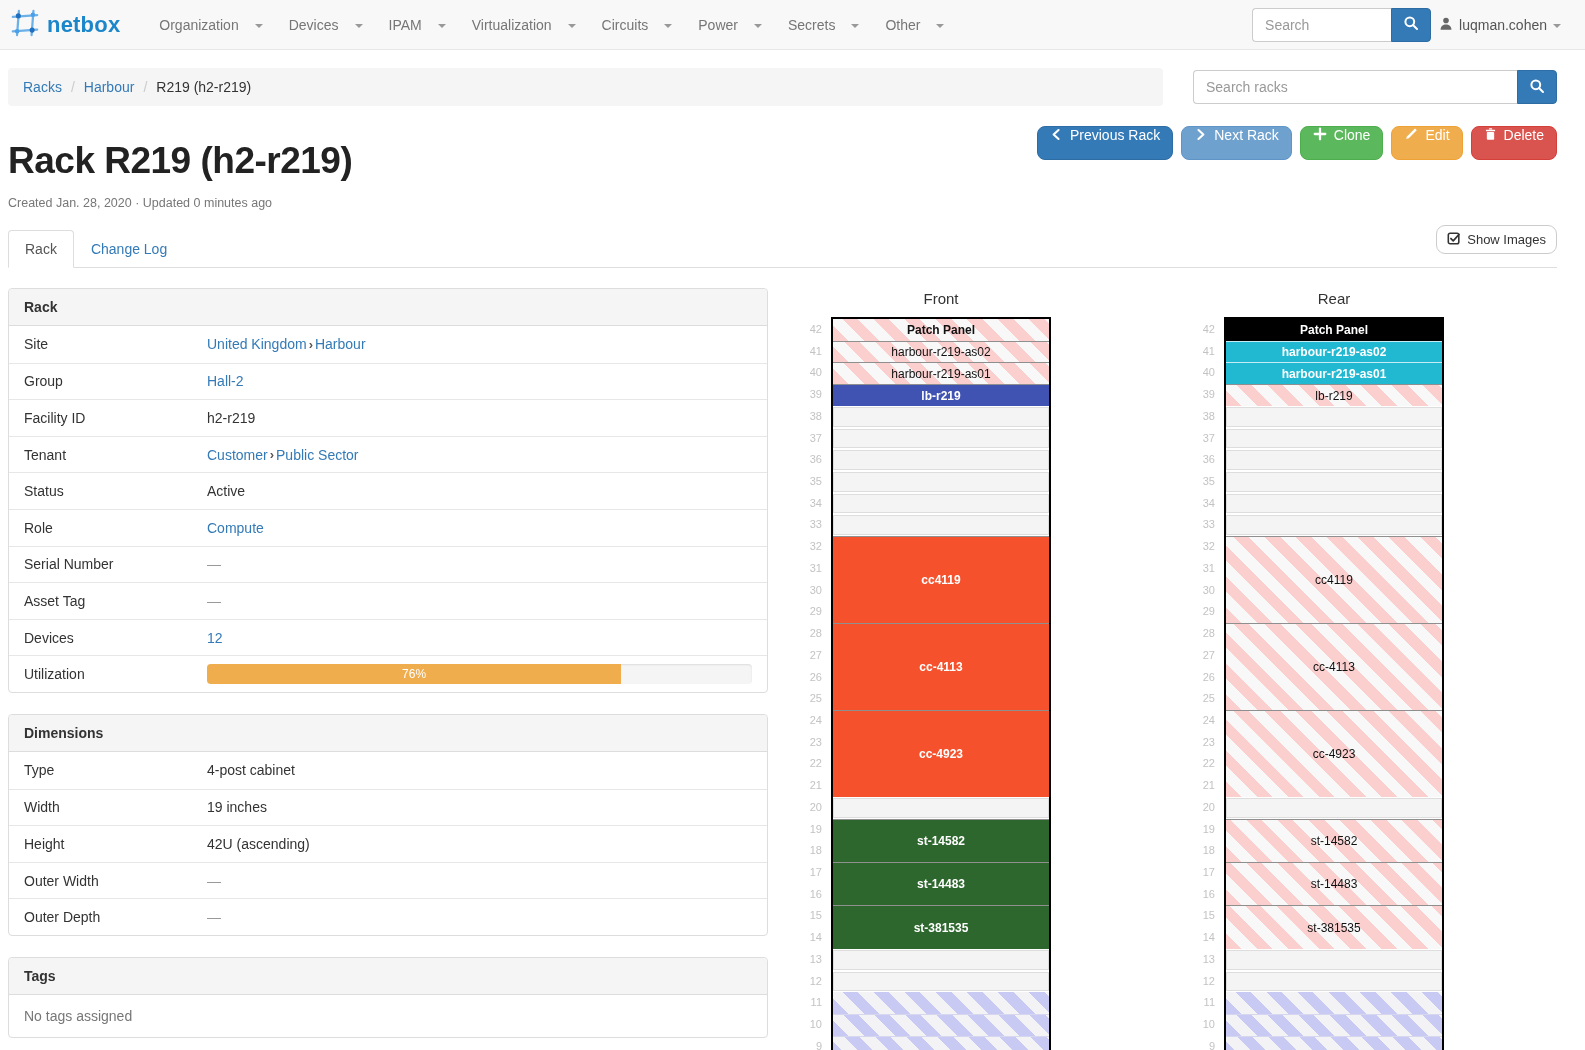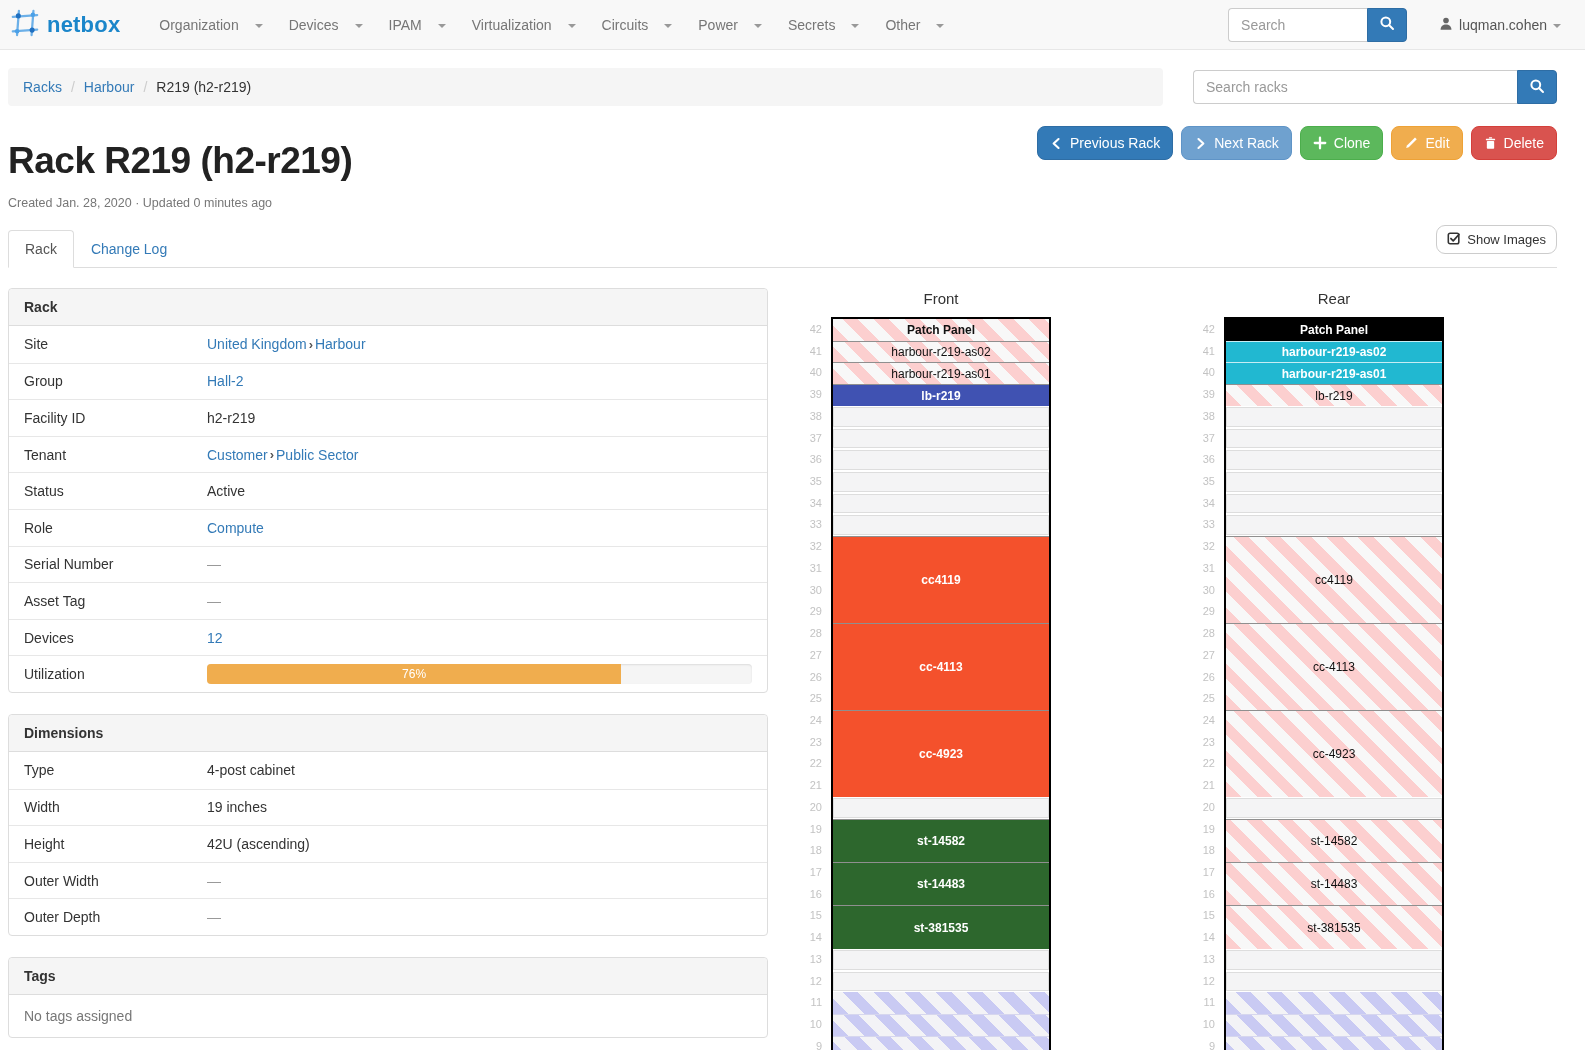--- a/index.html
+++ b/index.html
@@ -18,21 +18,21 @@
   a{color:var(--blue);text-decoration:none;cursor:pointer}
 
   
   .navbar{height:50px;background:#f8f8f8;border-bottom:1px solid #e7e7e7;
     display:flex;align-items:center;padding:0 24px 0 10px}
   .brand{display:flex;align-items:center;gap:7px;margin-right:26px;cursor:pointer}
   .brand-text{font-size:22px;font-weight:700;color:#1b86ca;letter-spacing:.2px}
   .nav-items{display:flex;height:50px}
   .nav-item{display:flex;align-items:center;gap:16px;padding:0 13px;color:#767676;cursor:pointer;white-space:nowrap}
   .caret{width:0;height:0;border-left:4px solid transparent;border-right:4px solid transparent;border-top:4px solid #999;margin-top:2px}
-  .nav-right{margin-left:auto;display:flex;align-items:center;gap:32px}
+  .nav-right{margin-left:auto;display:flex;align-items:center;gap:8px}
   .search-group{display:flex}
   .search-group input{width:139px;height:34px;border:1px solid #ccc;border-radius:4px 0 0 4px;border-right:none;padding:6px 12px;font-size:14px;outline:none;color:#333}
   .search-group input::placeholder{color:#999}
   .search-btn{width:40px;height:34px;background:var(--blue);border:1px solid #2e6da4;border-radius:0 4px 4px 0;display:flex;align-items:center;justify-content:center;cursor:pointer}
   .user-menu{display:flex;align-items:center;gap:6px;color:#555;cursor:pointer}
 
   
   .main{padding:0 28px 0 8px}
   .crumb-row{display:flex;gap:30px;margin-top:18px;align-items:center}
   .breadcrumb{flex:1;background:#f5f5f5;border-radius:4px;padding:9px 15px;display:flex;align-items:center;min-height:38px}
@@ -40,21 +40,21 @@
   .crumb-current{color:#333}
   .rack-search{display:flex;width:364px}
   .rack-search input{flex:1;height:34px;border:1px solid #ccc;border-radius:4px 0 0 4px;border-right:none;padding:6px 12px;font-size:14px;outline:none}
   .rack-search input::placeholder{color:#999}
 
   .header-row{display:flex;justify-content:space-between;align-items:flex-start;margin-top:20px}
   h1{font-size:37px;margin:14px 0 0;font-weight:700;letter-spacing:-.5px;color:#222}
   .meta{margin-top:14px;color:#777;font-size:12.5px}
   .actions{display:flex;gap:8px}
   .btn{height:34px;padding:0 12px;border-radius:8px;color:#fff;font-size:14px;
-    display:inline-flex;align-items:center;gap:7px;border:1px solid transparent;cursor:pointer;white-space:nowrap}
+    display:inline-flex;gap:7px;border:1px solid transparent;cursor:pointer;white-space:nowrap}
 
   .tabs-row{position:relative;margin-top:16px;border-bottom:1px solid #ddd;display:flex;align-items:flex-end;height:42px}
   .tab{padding:10px 16px;border-radius:4px 4px 0 0;margin-bottom:-1px;cursor:pointer}
   .tab.active{background:#fff;border:1px solid #ddd;border-bottom-color:#fff;color:#555}
   .tab.plain{color:var(--blue);border:1px solid transparent}
   .show-images{position:absolute;right:0;bottom:13px;display:inline-flex;align-items:center;gap:6px;
     background:#fff;border:1px solid #ccc;border-radius:9px;padding:5px 10px;font-size:13px;color:#333;cursor:pointer}
 
   .content{display:flex;margin-top:20px}
   .left-col{width:760px;flex-shrink:0}

